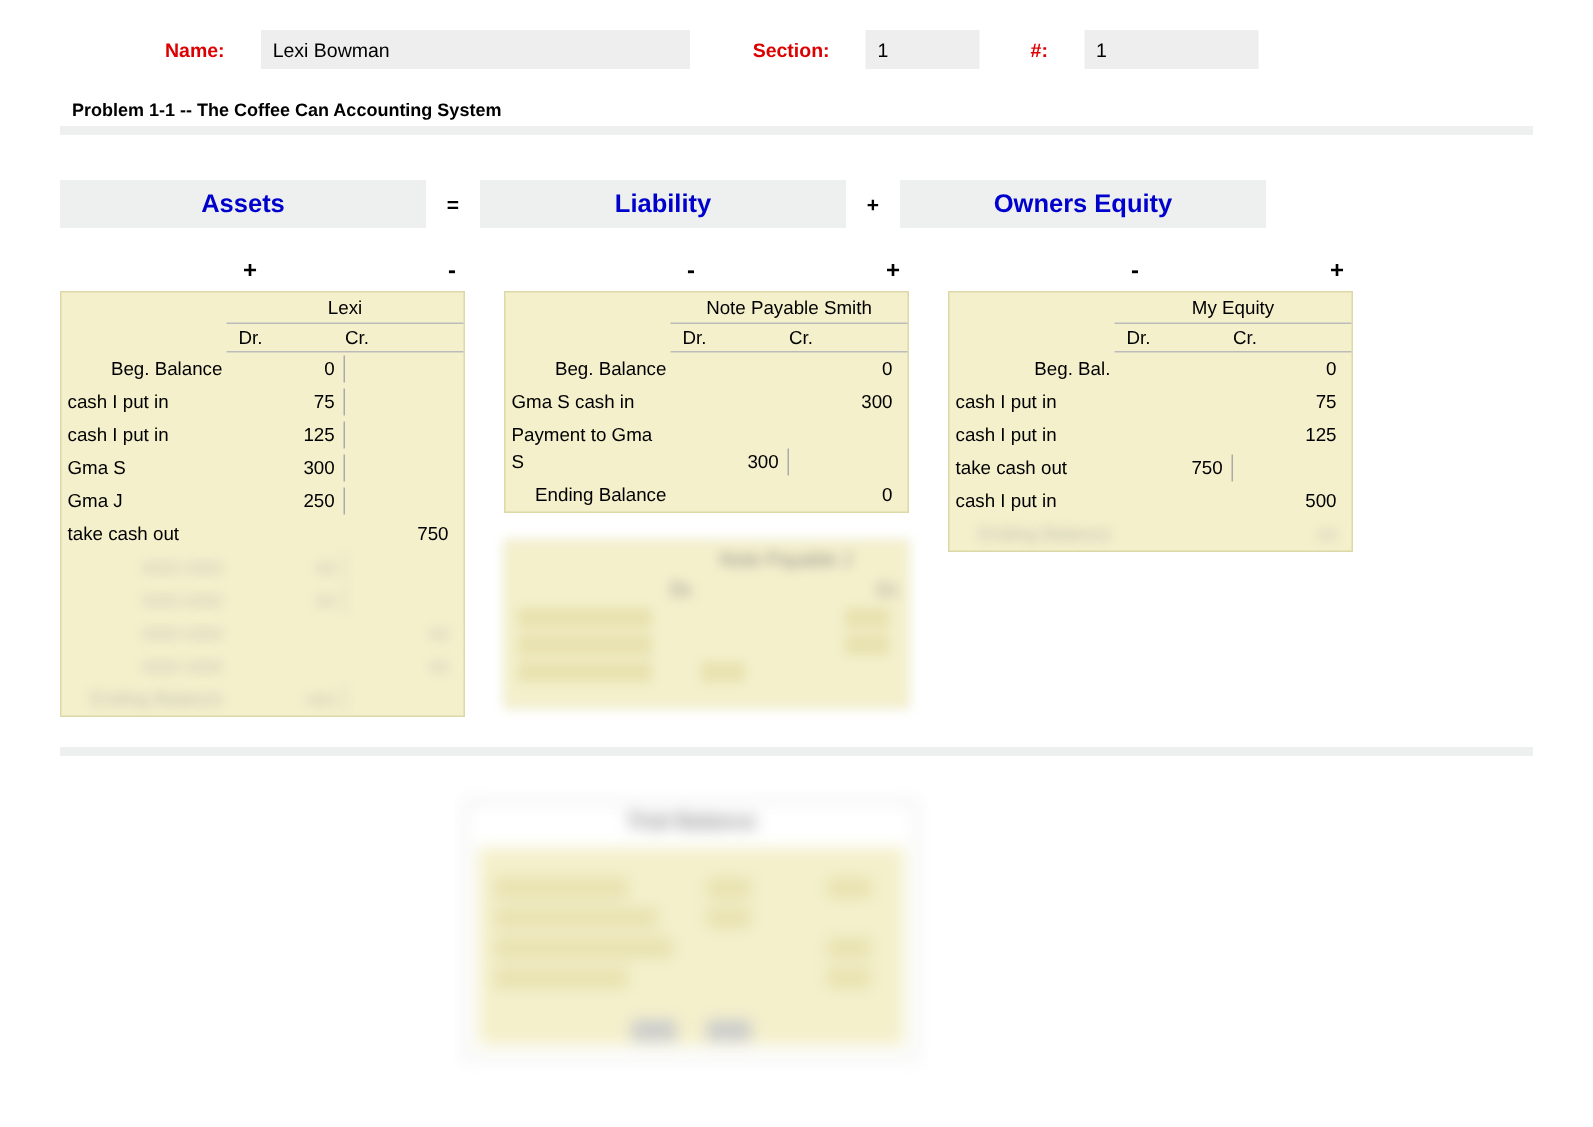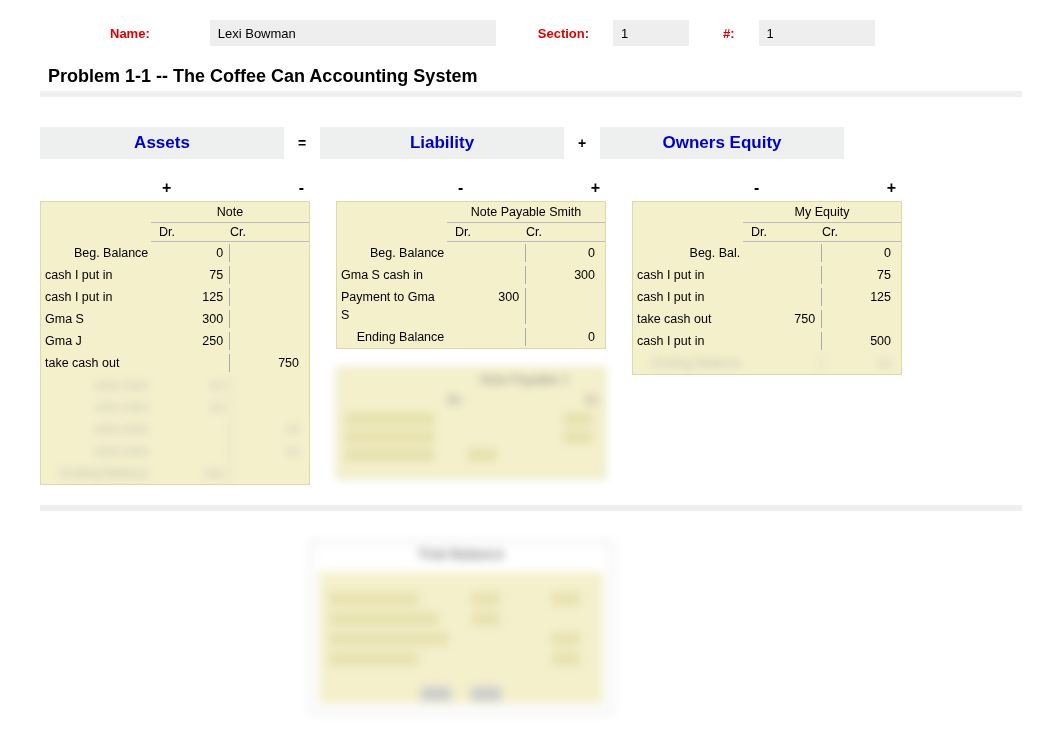--- a/index.html
+++ b/index.html
@@ -24,26 +24,26 @@
     font-weight: bold;
     font-size: 13px;
   }
   .hdr-input {
     background: #eee;
     padding: 4px 8px;
     height: 18px;
     display: flex;
     align-items: center;
   }
-  .hdr-name { width: 270px; margin-left: 36px; }
+  .hdr-name { width: 270px; }
   .hdr-section { width: 60px; margin-right:10px;}
   .hdr-num { width: 100px; }
   .problem-title {
     font-weight: bold;
-    font-size: 18px;
+    font-size: 12px;
     margin: 10px 0 4px 8px;
   }
   .hr {
     height: 6px;
     background: #eef0f0;
     margin: 4px 0 30px 0;
     width: 100%;
   }
   .hr2 {
     height: 6px;
@@ -109,20 +109,21 @@
     padding: 2px 8px;
     border-bottom: 1px solid #bbb;
     margin-left:110px;
   }
   .drcr .dr { flex:1; text-align:left;}
   .drcr .cr { flex:1; text-align:left;}
   .t-row {
     display:flex;
     padding: 2px 4px;
     line-height: 18px;
+    align-items: flex-end;
   }
   .t-row .desc { width:105px; text-align:right; padding-right:6px;}
   .t-row .amt-dr { width:70px; text-align:right; border-right:1px solid #aaa; padding-right:6px;}
   .t-row .amt-cr { width:70px; text-align:right; padding-right:6px;}
   .blur-block {
     background: #f4f0cc;
     filter: blur(4px);
     border:1px solid #ddd8a8;
     margin-top: 18px;
     height: 110px;
@@ -192,21 +193,21 @@
 </div>
 
 <div class="columns">
 
   <div class="col">
     <div class="sign-row">
       <span class="sign-left">+</span>
       <span class="sign-right">-</span>
     </div>
     <div class="t-account">
-      <div class="t-title">Note</div>
+      <div class="t-title">Lexi</div>
       <div class="drcr">
         <span class="dr">Dr.</span>
         <span class="cr">Cr.</span>
       </div>
       <div class="t-row">
           <div class="desc">Beg. Balance</div>
           <div class="amt-dr">0</div>
           <div class="amt-cr"></div>
         </div>
       <div class="t-row">

